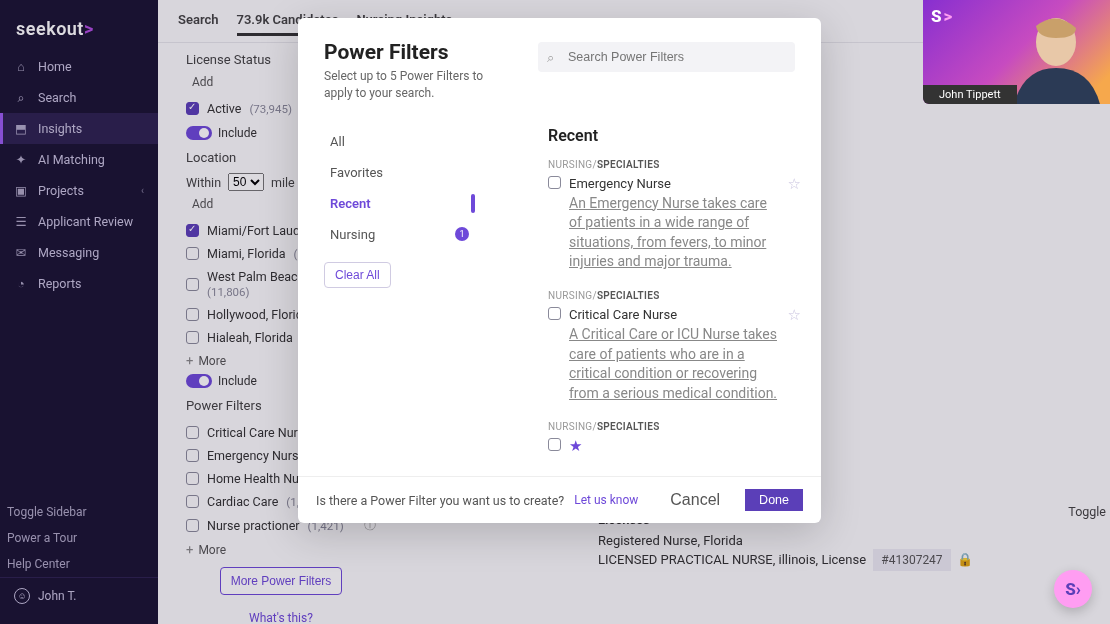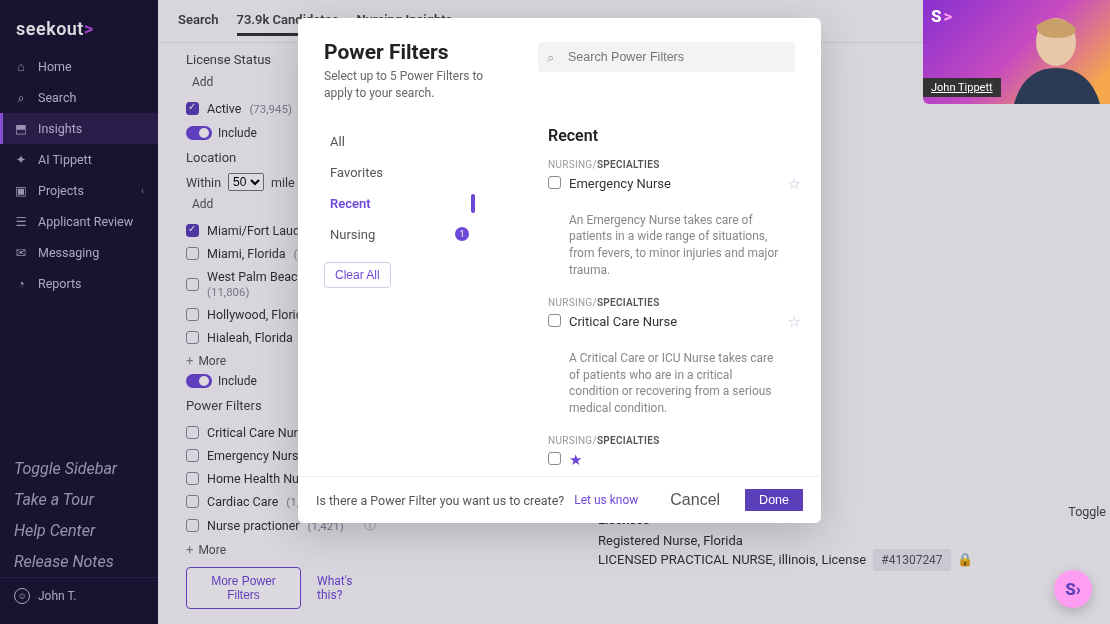--- a/index.html
+++ b/index.html
@@ -7,21 +7,21 @@
   
   .sidebar { position: absolute; left: 0; top: 0; bottom: 0; width: 158px; background: #1a1433; color: #c9c3df; display: flex; flex-direction: column; font-size: 12px; }
   .logo { padding: 18px 16px 12px; font-size: 18px; font-weight: 600; color: #fff; letter-spacing: 0.5px; }
   .logo .gt { color: #b14de0; font-weight: 700; }
   .nav { flex: none; }
   .nav-item { display: flex; align-items: center; gap: 10px; padding: 8px 14px; cursor: pointer; font-size: 12.5px; }
   .nav-item.active { background: #2d2350; border-left: 3px solid #9a5cf0; padding-left: 11px; }
   .nav-icon { width: 14px; height: 14px; opacity: .85; display: flex; align-items: center; justify-content: center; }
   .nav-chevron { margin-left: auto; opacity: .6; font-size: 10px; }
   .sidebar-bottom { margin-top: auto; padding: 8px 0 10px; }
-  .sidebar-bottom .nav-item { padding: 6px 14px; font-size: 16px; opacity: .85; font-style: italic; }
+  .sidebar-bottom .nav-item { padding: 6px 7px; font-size: 12px; opacity: .85; }
   .user-row { display: flex; align-items: center; gap: 8px; padding: 10px 14px; border-top: 1px solid #2d2350; }
   .user-avatar { width: 16px; height: 16px; border: 1px solid #c9c3df; border-radius: 50%; display: flex; align-items: center; justify-content: center; font-size: 9px; }
   
   .main { position: absolute; left: 158px; top: 0; right: 0; bottom: 0; background: #fbfbfc; }
   .tabs { display: flex; gap: 18px; padding: 12px 20px 6px; font-size: 13px; font-weight: 600; color: #444; border-bottom: 1px solid #e6e6ea; }
   .tab { cursor: pointer; padding-bottom: 6px; }
   .tab.active { border-bottom: 3px solid #333; }
   .filter-col { position: absolute; left: 0; top: 36px; bottom: 0; width: 232px; padding: 10px 14px 20px 28px; overflow: hidden; font-size: 12.5px; color: #333; }
   .section-title { font-size: 13px; color: #444; margin: 6px 0 8px; }
   .add { color: #555; font-size: 12px; margin: 2px 0 8px 6px; cursor: pointer; }
@@ -33,21 +33,21 @@
   .toggle-row { display: flex; align-items: center; gap: 6px; margin: 6px 0 10px; font-size: 12px; }
   .toggle { width: 26px; height: 14px; background: #6e49d9; border-radius: 7px; position: relative; }
   .toggle::after { content: ""; position: absolute; width: 10px; height: 10px; background: #fff; border-radius: 50%; top: 2px; left: 13px; }
   .sel { margin: 0 3px; font-size: 12px; }
   .loc-line { font-size: 12.5px; color: #444; display: flex; align-items: center; gap: 4px; margin-bottom: 6px; }
   .more-row { display: flex; align-items: center; gap: 5px; color: #555; margin: 4px 0; cursor: pointer; font-size: 12px; }
   .plus { font-size: 13px; color: #888; }
   .btn-outline { border: 1px solid #6e49d9; color: #6e49d9; background: #fff; padding: 6px 10px; border-radius: 4px; font-size: 12px; cursor: pointer; }
   .link { color: #6e49d9; font-size: 12px; cursor: pointer; }
   .info-icon { color: #aaa; font-size: 12px; margin-left: auto; }
-  .row-flex { display: flex; align-items: center; gap: 16px; margin: 10px 0 14px; }
+  .row-flex { display: flex; align-items: center; gap: 16px; margin: 10px 0 14px; flex-direction: column; }
   
   .content-right { position: absolute; left: 420px; right: 0; top: 480px; padding: 8px 20px; font-size: 13px; color: #333; }
   .content-right .pill { background: #eceaf3; padding: 4px 8px; border-radius: 0; font-size: 12px; color: #555; margin-left: 4px; }
   .lock { color: #999; margin-left: 4px; }
   
   .overlay { position: absolute; inset: 0; background: rgba(20,10,40,0.15); }
   .modal { position: absolute; left: 298px; top: 18px; width: 523px; height: 505px; background: #fff; border-radius: 6px; box-shadow: 0 10px 40px rgba(0,0,0,.18); display: flex; flex-direction: column; overflow: hidden; }
   .modal-head { display: flex; gap: 24px; padding: 22px 26px 10px; }
   .modal-title { font-size: 21px; font-weight: 700; color: #222; }
   .modal-sub { font-size: 12px; color: #666; margin-top: 4px; max-width: 190px; line-height: 1.4; }
@@ -61,32 +61,32 @@
   .cat-item.active::after { content: ""; position: absolute; right: 0; top: 6px; bottom: 6px; width: 4px; background: #6e49d9; border-radius: 2px; }
   .cat-badge { margin-left: auto; width: 14px; height: 14px; background: #6e49d9; color: #fff; border-radius: 50%; font-size: 9px; display: flex; align-items: center; justify-content: center; }
   .clear-btn { margin: 12px 0 0 0; border: 1px solid #d0cbe2; color: #6e49d9; background: #fff; padding: 5px 10px; border-radius: 4px; font-size: 12px; cursor: pointer; }
   .modal-right { flex: 1; padding: 14px 20px 0 18px; overflow-y: auto; }
   .recent-title { font-size: 16px; font-weight: 600; color: #222; margin-bottom: 14px; }
   .crumb { font-size: 10px; letter-spacing: .3px; color: #999; text-transform: uppercase; margin: 8px 0 4px; }
   .crumb strong { color: #555; font-weight: 600; }
   .filter-item { display: flex; align-items: flex-start; gap: 8px; padding: 2px 0 10px; }
   .filter-text { flex: 1; }
   .filter-name { font-size: 13px; color: #333; }
-  .filter-desc { font-size: 12px; color: #888; line-height: 1.4; margin-top: 21px; }
+  .filter-desc { font-size: 14px; color: #888; line-height: 1.4; margin-top: 3px; text-decoration: underline; }
   .star { color: #c9c3df; font-size: 15px; cursor: pointer; margin-top: -1px; }
   .star.filled { color: #6e49d9; }
   .modal-foot { border-top: 1px solid #eee; padding: 12px 18px; display: flex; align-items: center; gap: 10px; font-size: 12.5px; color: #555; }
   .btn-text { background: none; border: none; color: #555; cursor: pointer; font-size: 16px; }
   .btn-primary { background: #5b3fb8; color: #fff; border: none; padding: 4px 14px; border-radius: 0; font-size: 12.5px; cursor: pointer; margin-left: 15px; }
   
   .presenter { position: absolute; top: 0; right: 0; width: 187px; height: 104px; background: linear-gradient(135deg,#872fd0 0%, #c74bc0 50%, #f6a84c 90%); border-radius: 0 0 0 6px; overflow: hidden; }
   .presenter .corner { position: absolute; top: 6px; left: 8px; font-weight: 800; font-size: 17px; color: #fff; display:flex; align-items:center; }
   .presenter .corner .gt2 { color: #ff9df2; margin-left:2px;}
   .presenter .bust { position: absolute; right: 6px; bottom: 0; width: 110px; height: 96px; }
-  .presenter .name { position: absolute; left: 0; bottom: 7px; background: #333; color: #fff; padding: 3px 8px; font-size: 11px; text-decoration: underline; }
+  .presenter .name { position: absolute; left: 0; bottom: 0; background: #333; color: #fff; padding: 3px 16px; font-size: 11px; }
   
   .fab { position: absolute; right: 18px; bottom: 16px; width: 38px; height: 38px; border-radius: 50%; background: #ff9df2; color: #5b3fb8; font-weight: 800; font-size: 17px; display: flex; align-items: center; justify-content: center; box-shadow: 0 4px 12px rgba(0,0,0,.2); cursor: pointer; }
   .right-label { position: absolute; right: 4px; top: 504px; font-size: 12.5px; color: #444; }
 </style>
 </head>
 <body>
 
 <div class="sidebar">
   <div class="logo">
     <span>seekout</span><span class="gt">&gt;</span>
@@ -99,21 +99,21 @@
     <div class="nav-item">
         <span class="nav-icon">⌕</span>
         <span>Search</span>
       </div>
     <div class="nav-item active">
         <span class="nav-icon">⬒</span>
         <span>Insights</span>
       </div>
     <div class="nav-item">
         <span class="nav-icon">✦</span>
-        <span>AI Tippett</span>
+        <span>AI Matching</span>
       </div>
     <div class="nav-item">
         <span class="nav-icon">▣</span>
         <span>Projects</span>
         <span class="nav-chevron">‹</span>
       </div>
     <div class="nav-item">
         <span class="nav-icon">☰</span>
         <span>Applicant Review</span>
       </div>
@@ -124,27 +124,24 @@
     <div class="nav-item">
         <span class="nav-icon">◔</span>
         <span>Reports</span>
       </div>
   </div>
   <div class="sidebar-bottom">
     <div class="nav-item">
         <span>Toggle Sidebar</span>
       </div>
     <div class="nav-item">
-        <span>Take a Tour</span>
+        <span>Power a Tour</span>
       </div>
     <div class="nav-item">
         <span>Help Center</span>
-      </div>
-    <div class="nav-item">
-        <span>Release Notes</span>
       </div>
     <div class="user-row">
       <span class="user-avatar">☺</span>
       <span>John T.</span>
     </div>
   </div>
 </div>
 
 <div class="main">
   <div class="tabs">

